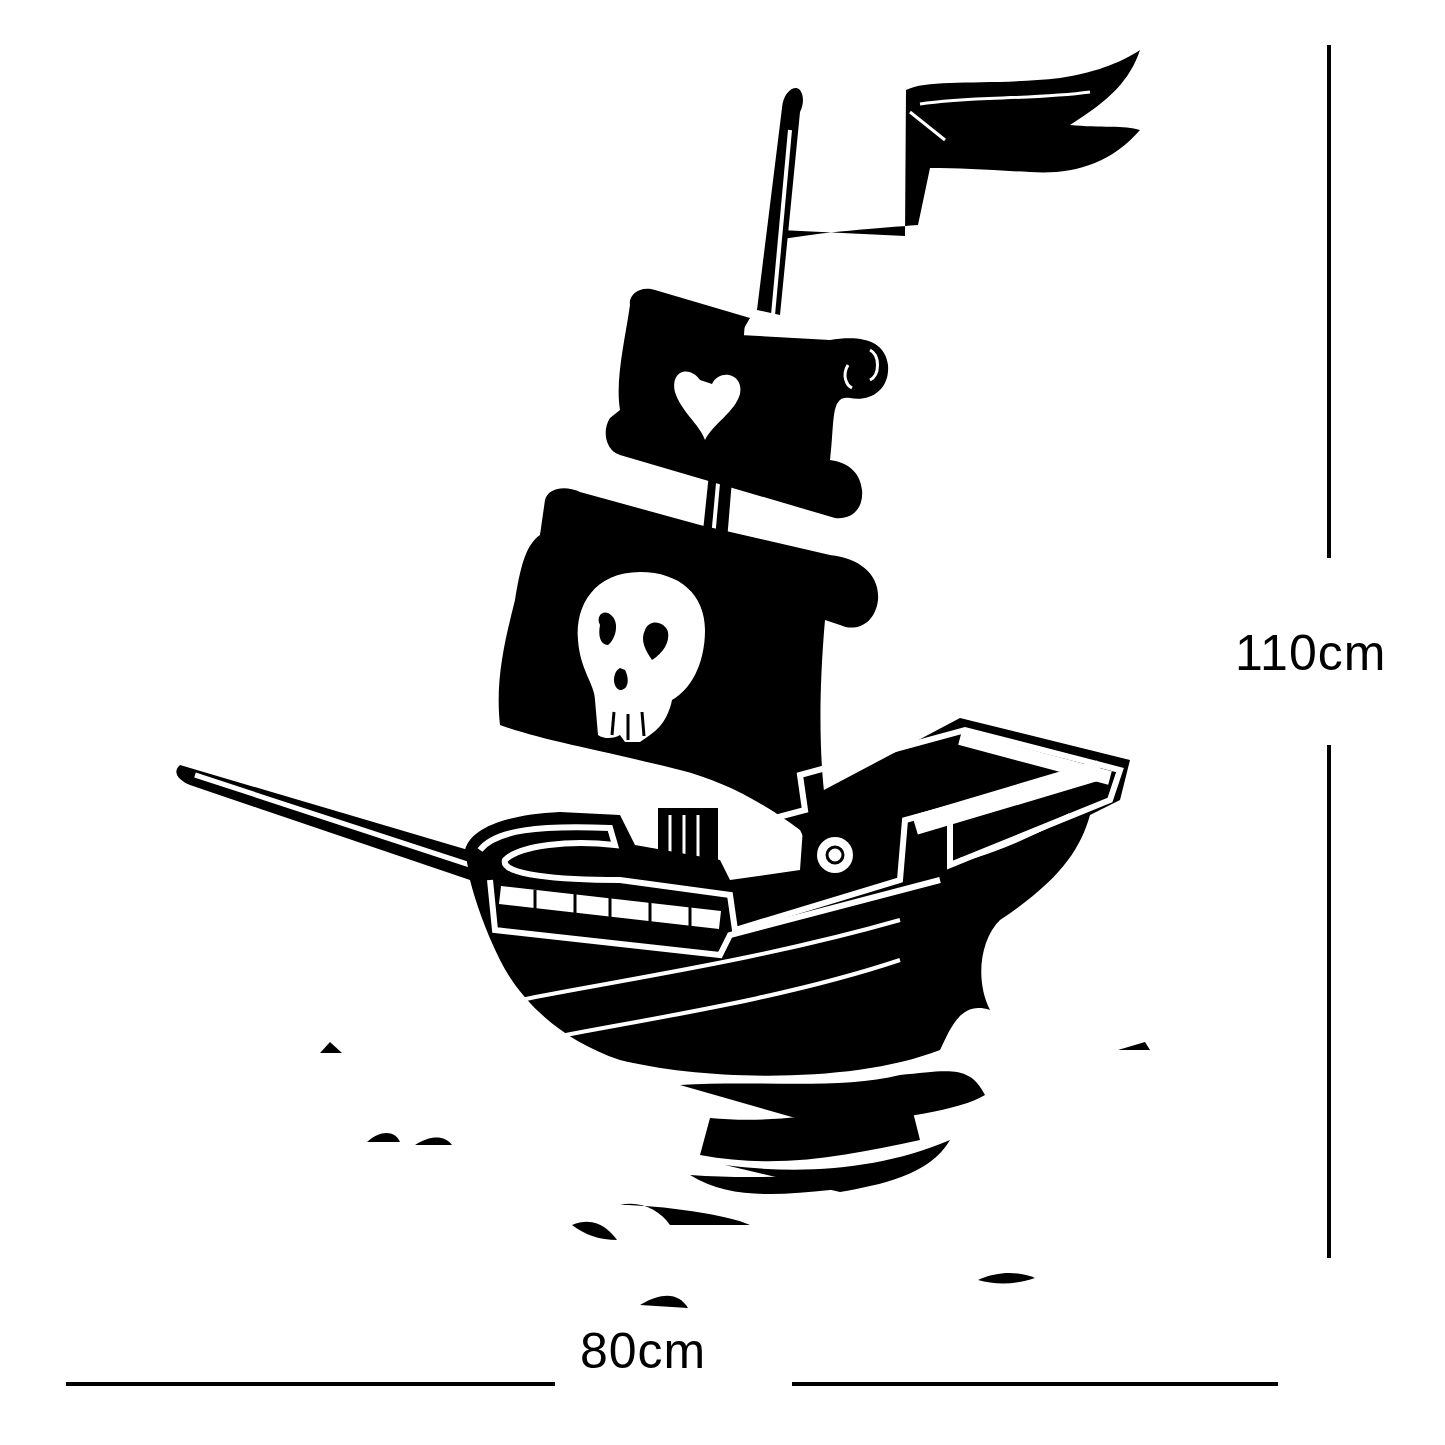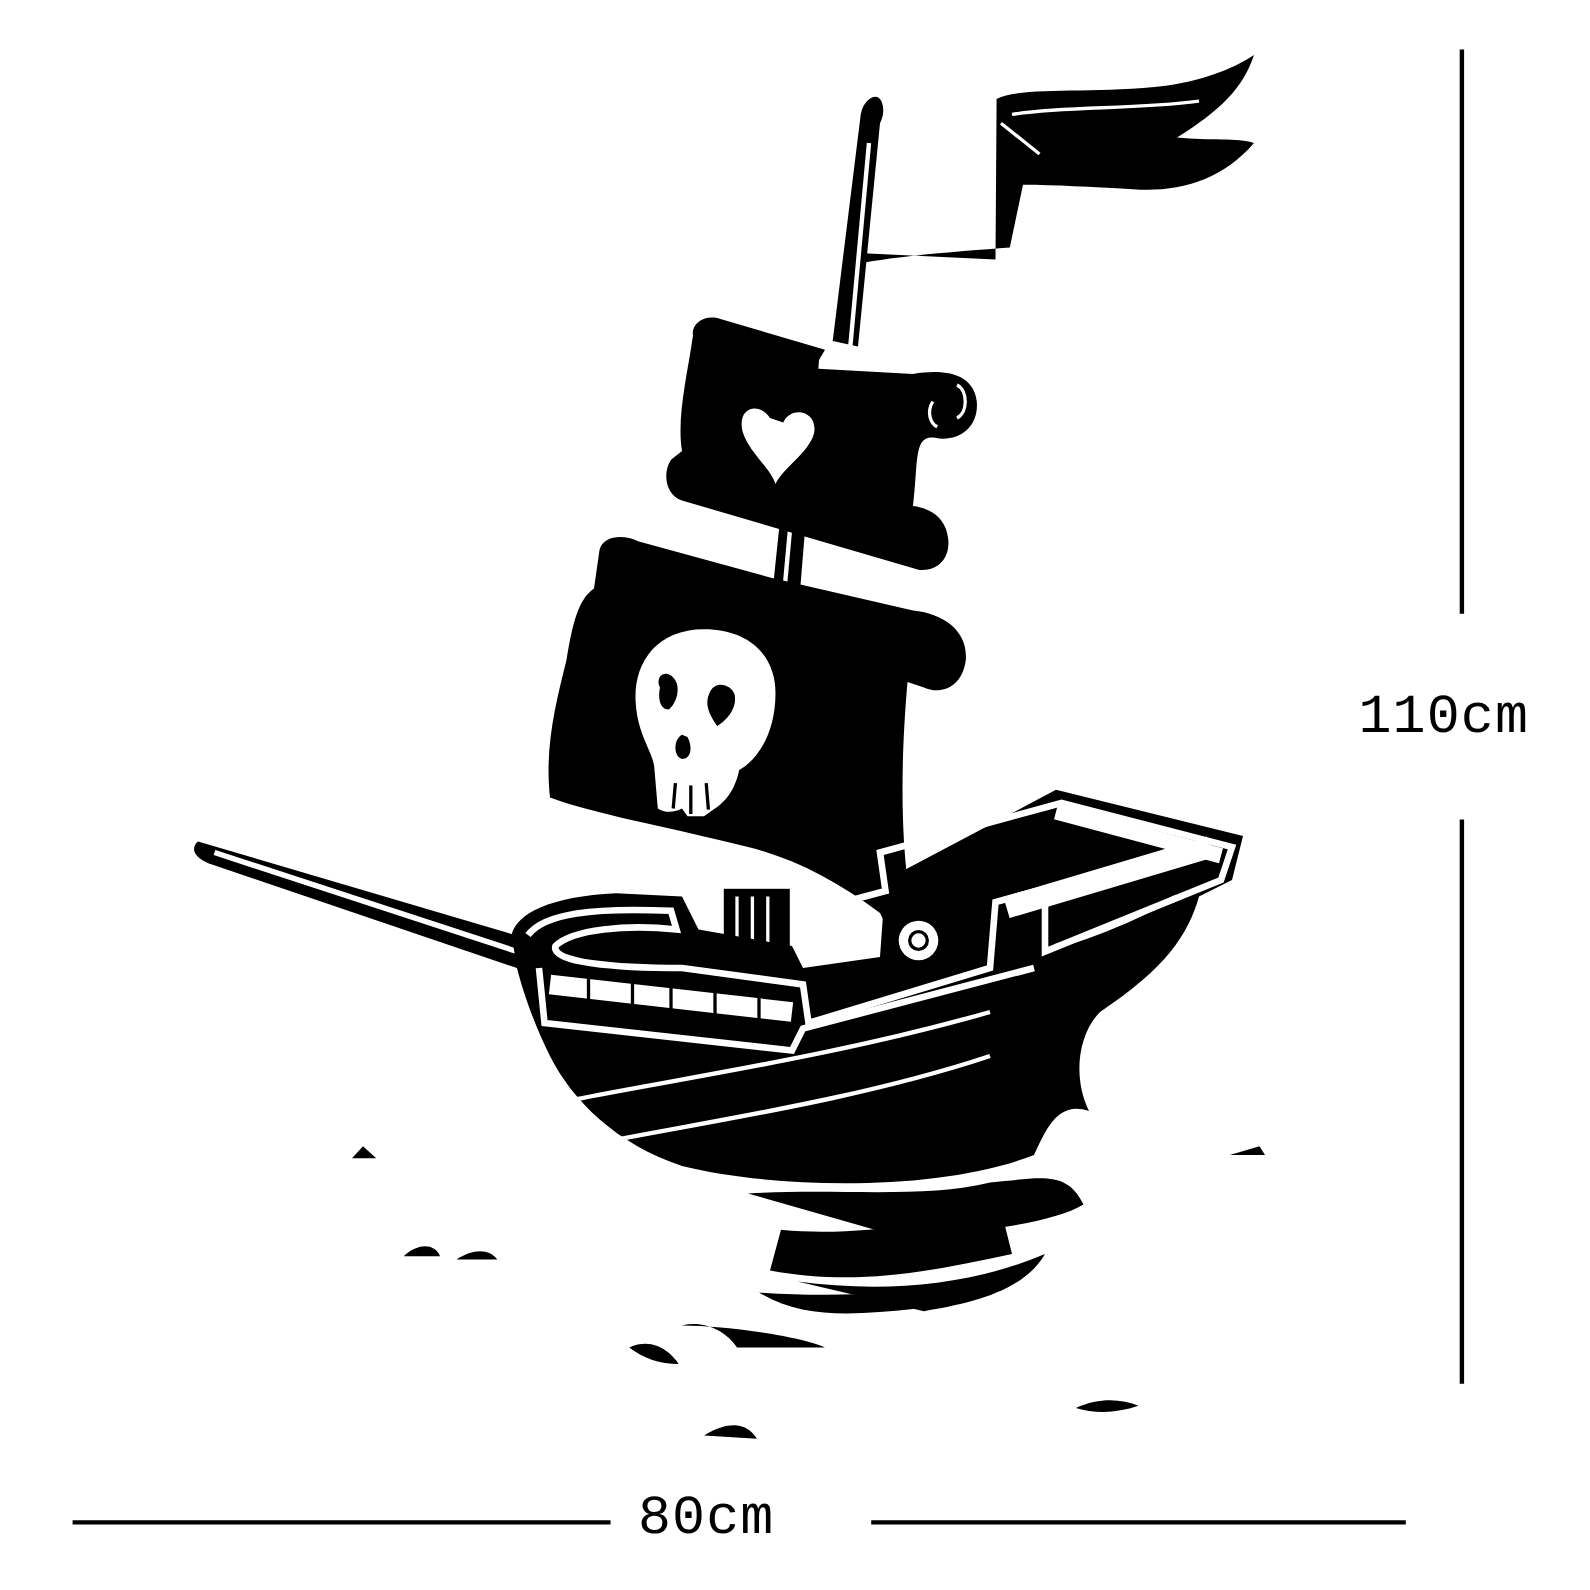--- a/index.html
+++ b/index.html
@@ -1,20 +1,20 @@
 <!DOCTYPE html>
 <html><head>
   <meta charset="utf-8">
   <style>
     html, body { margin: 0; padding: 0; background: #ffffff; }
     body { width: 1445px; height: 1445px; position: relative; overflow: hidden; font-family: "DejaVu Sans", sans-serif; }
     .art { position: absolute; left: 0; top: 0; width: 1445px; height: 1445px; }
-    .dim-label { position: absolute; color: #000; font-family: Liberation Mono, monospace; font-size: 50px; letter-spacing: 1px; line-height: 1; }
+    .dim-label { position: absolute; color: #000; font-family: Liberation Sans, sans-serif; font-size: 50px; letter-spacing: 1px; line-height: 1; }
     .dim-h { left: 1235px; top: 628px; }
-    .dim-w { left: 580px; top: 1357px; }
+    .dim-w { left: 580px; top: 1326px; }
   </style>
 </head>
 <body>
 
 <svg class="art" viewBox="0 0 1445 1445" xmlns="http://www.w3.org/2000/svg">
 
   <g stroke="#000" stroke-width="4">
     <line x1="1329" y1="45" x2="1329" y2="558"></line>
     <line x1="1329" y1="745" x2="1329" y2="1258"></line>
   </g>

